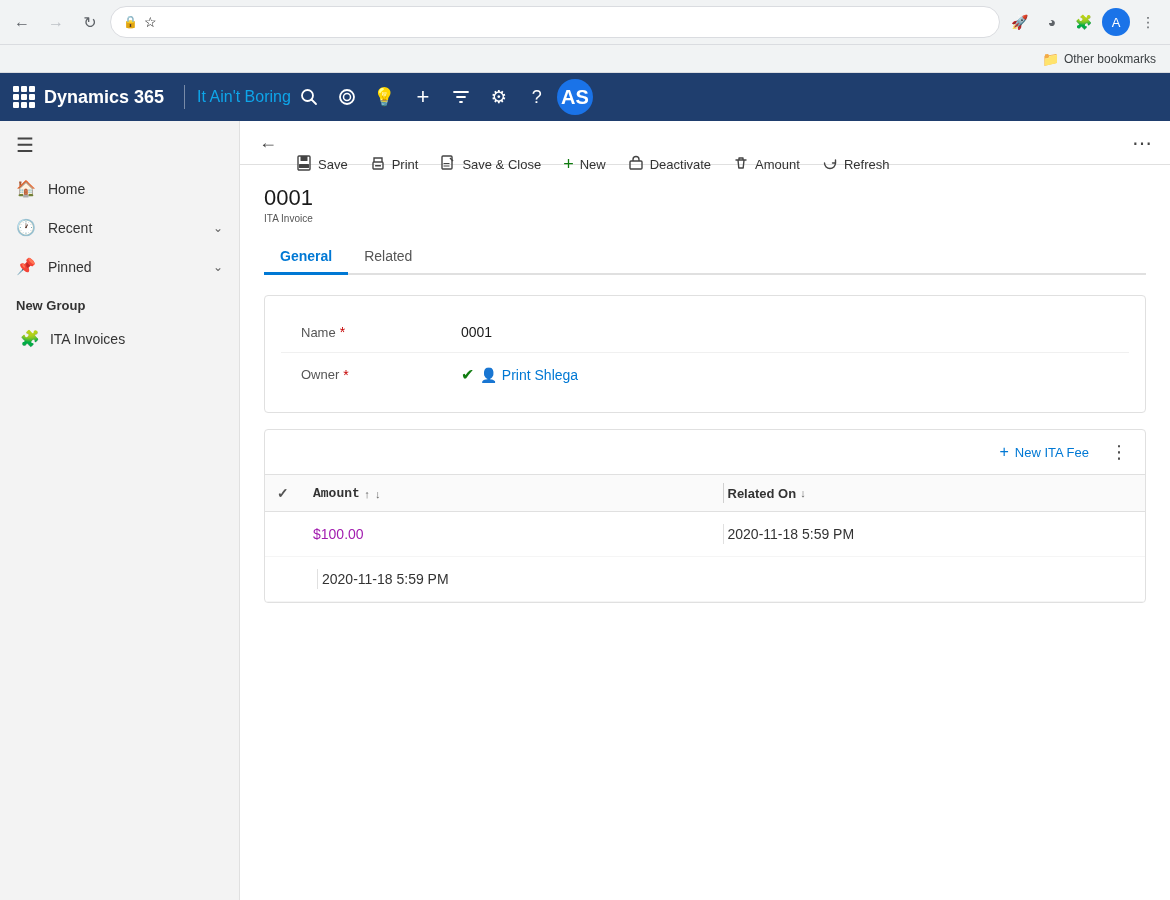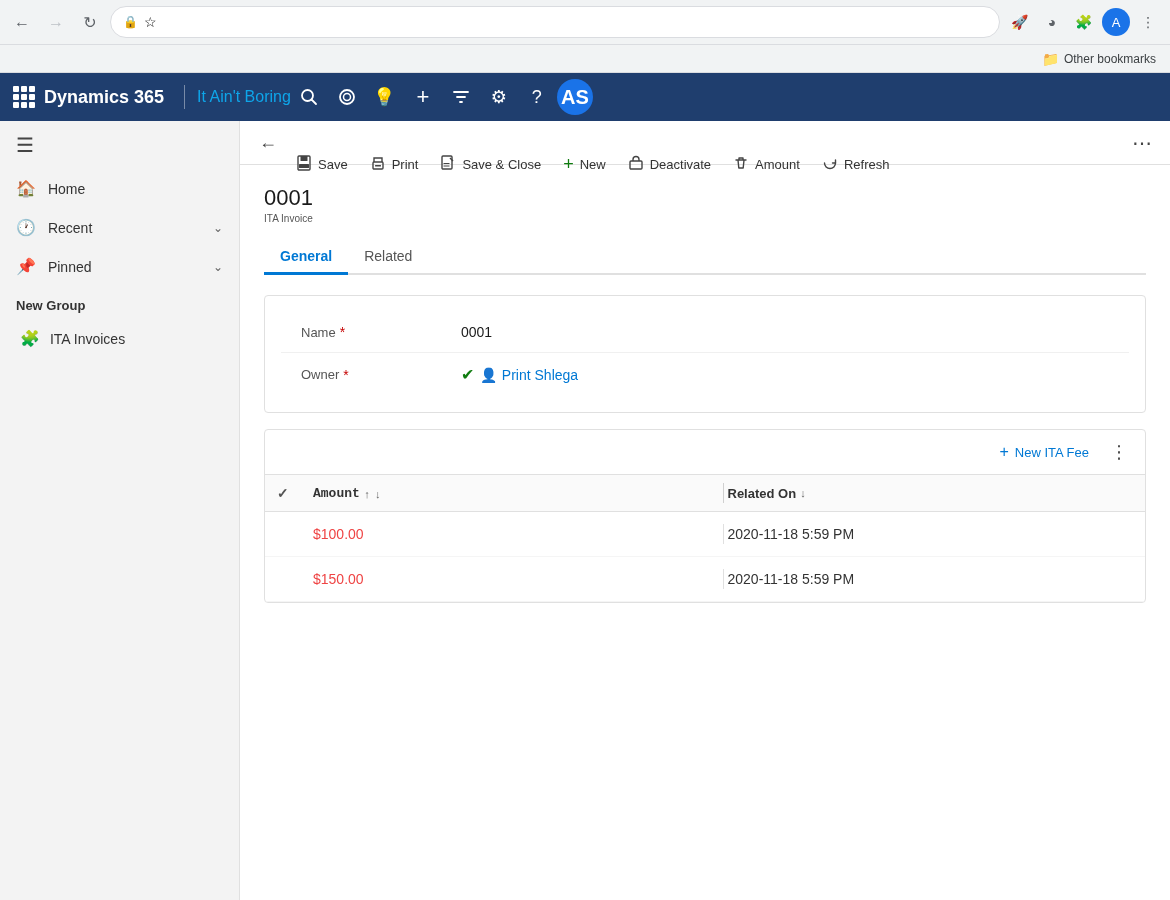--- a/index.html
+++ b/index.html
@@ -256,21 +256,21 @@
     .subgrid-amount-col { flex: 1; display: flex; align-items: flex-end; gap: 4px; cursor: pointer; font-family: Liberation Mono, monospace; }
     .sort-icon { font-size: 11px; color: #666; }
     .subgrid-divider { width: 1px; height: 20px; background: #d0d0d0; margin: 0 4px; }
     .subgrid-created-col { flex: 1; display: flex; align-items: center; gap: 4px; cursor: pointer; }
     .subgrid-row {
       display: flex; align-items: center;
       padding: 12px 12px 12px 48px;
       border-bottom: 1px solid #f5f5f5;
       cursor: pointer;
     }
-    .subgrid-row-amount { flex: 1; font-size: 14px; color: #ef4444; }
+    .subgrid-row-amount { flex: 1; font-size: 14px; color: #a21caf; }
     .subgrid-row-divider { width: 1px; height: 20px; background: #e0e0e0; margin: 0 4px; }
     .subgrid-row-date { flex: 1; font-size: 14px; color: #333; }
   </style>
 </head>
 <body>
 
 <div class="browser-chrome">
   <div class="browser-toolbar">
     <button class="browser-nav-btn">←</button>
     <button class="browser-nav-btn disabled">→</button>
@@ -487,21 +487,20 @@
               <span class="col-label">Related On</span>
               <span class="sort-icon">↓</span>
             </div>
           </div>
           <div class="subgrid-row">
             <div class="subgrid-row-amount">$100.00</div>
             <div class="subgrid-row-divider"></div>
             <div class="subgrid-row-date">2020-11-18 5:59 PM</div>
           </div>
           <div class="subgrid-row">
-            <div class="subgrid-row-amount">$150.00</div>
             <div class="subgrid-row-divider"></div>
             <div class="subgrid-row-date">2020-11-18 5:59 PM</div>
           </div>
         </div>
       </div>
     </div>
   </div>
 </div>
 
 </body></html>

